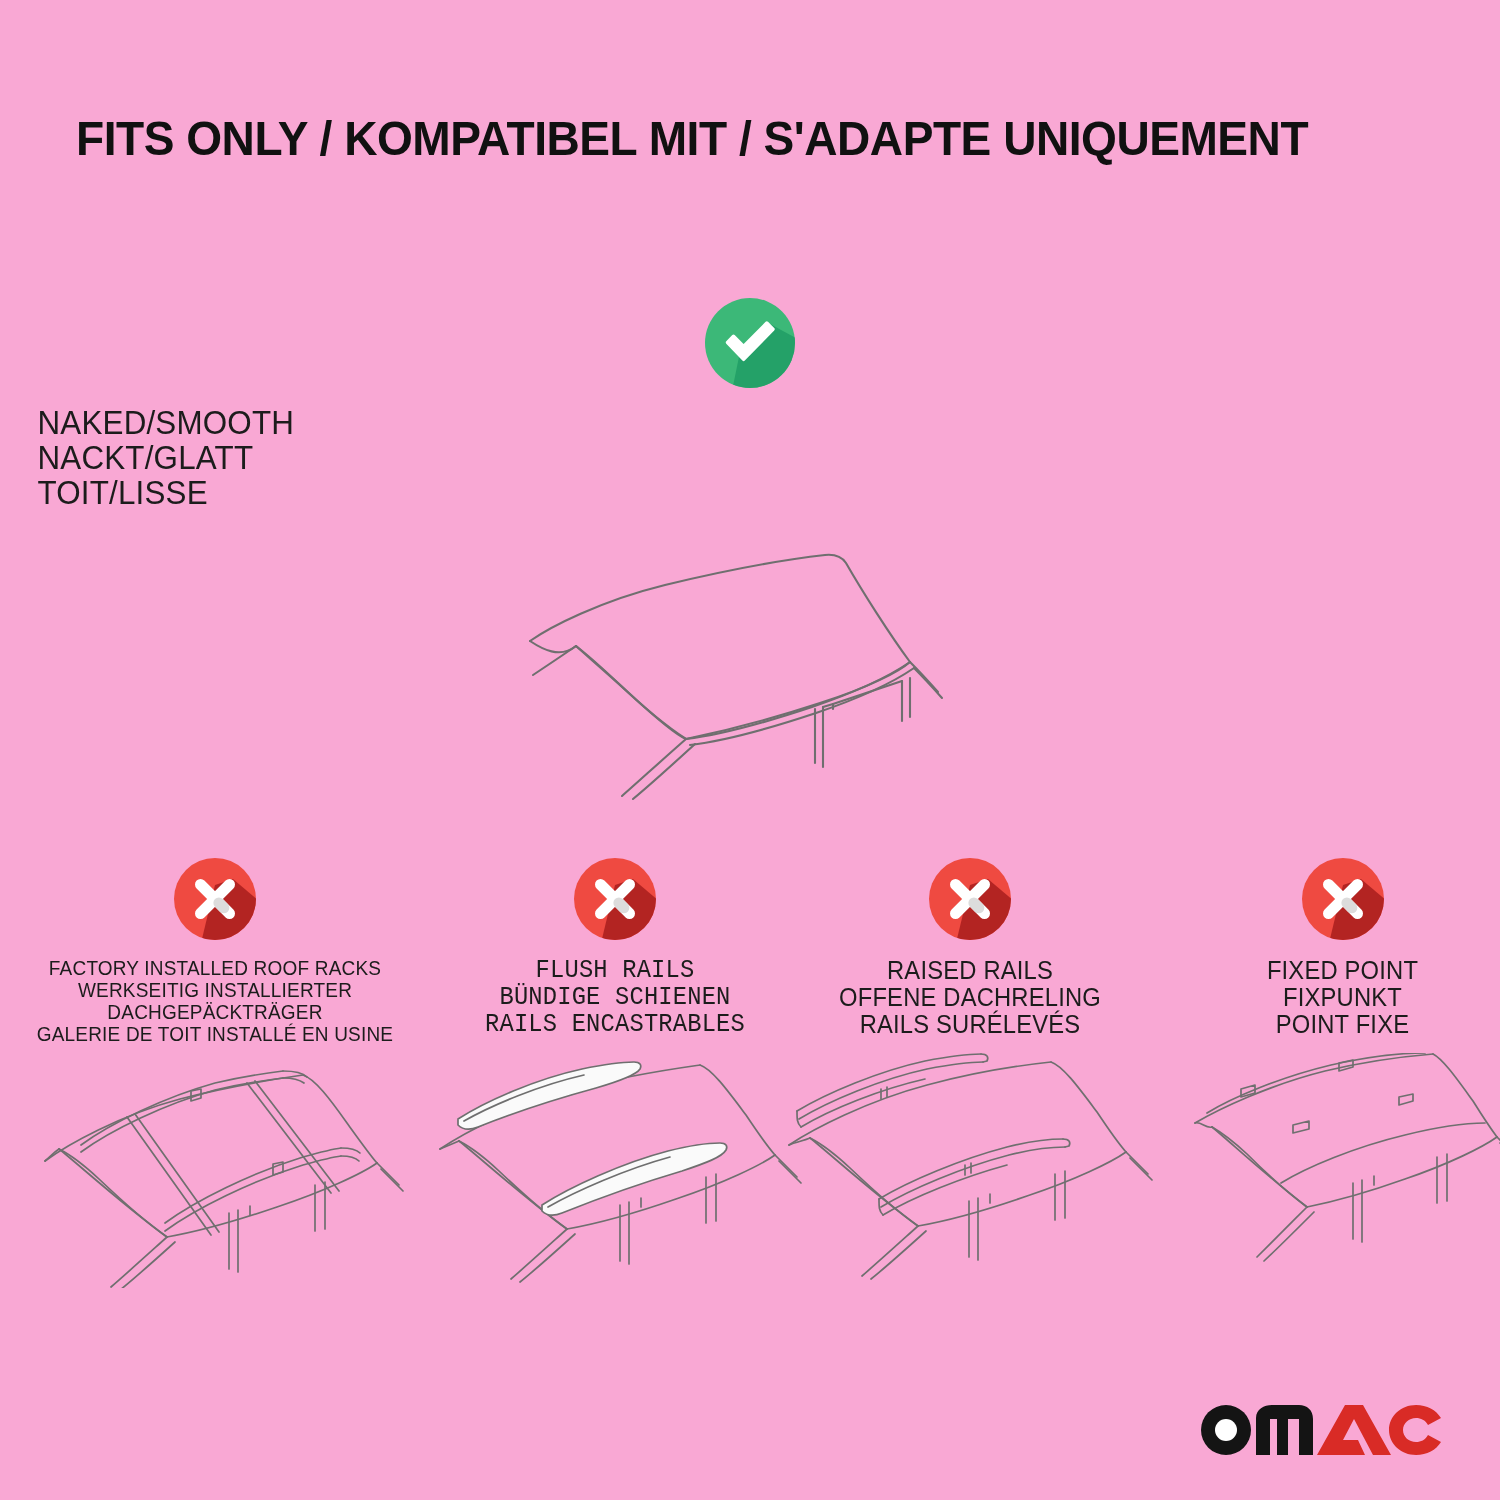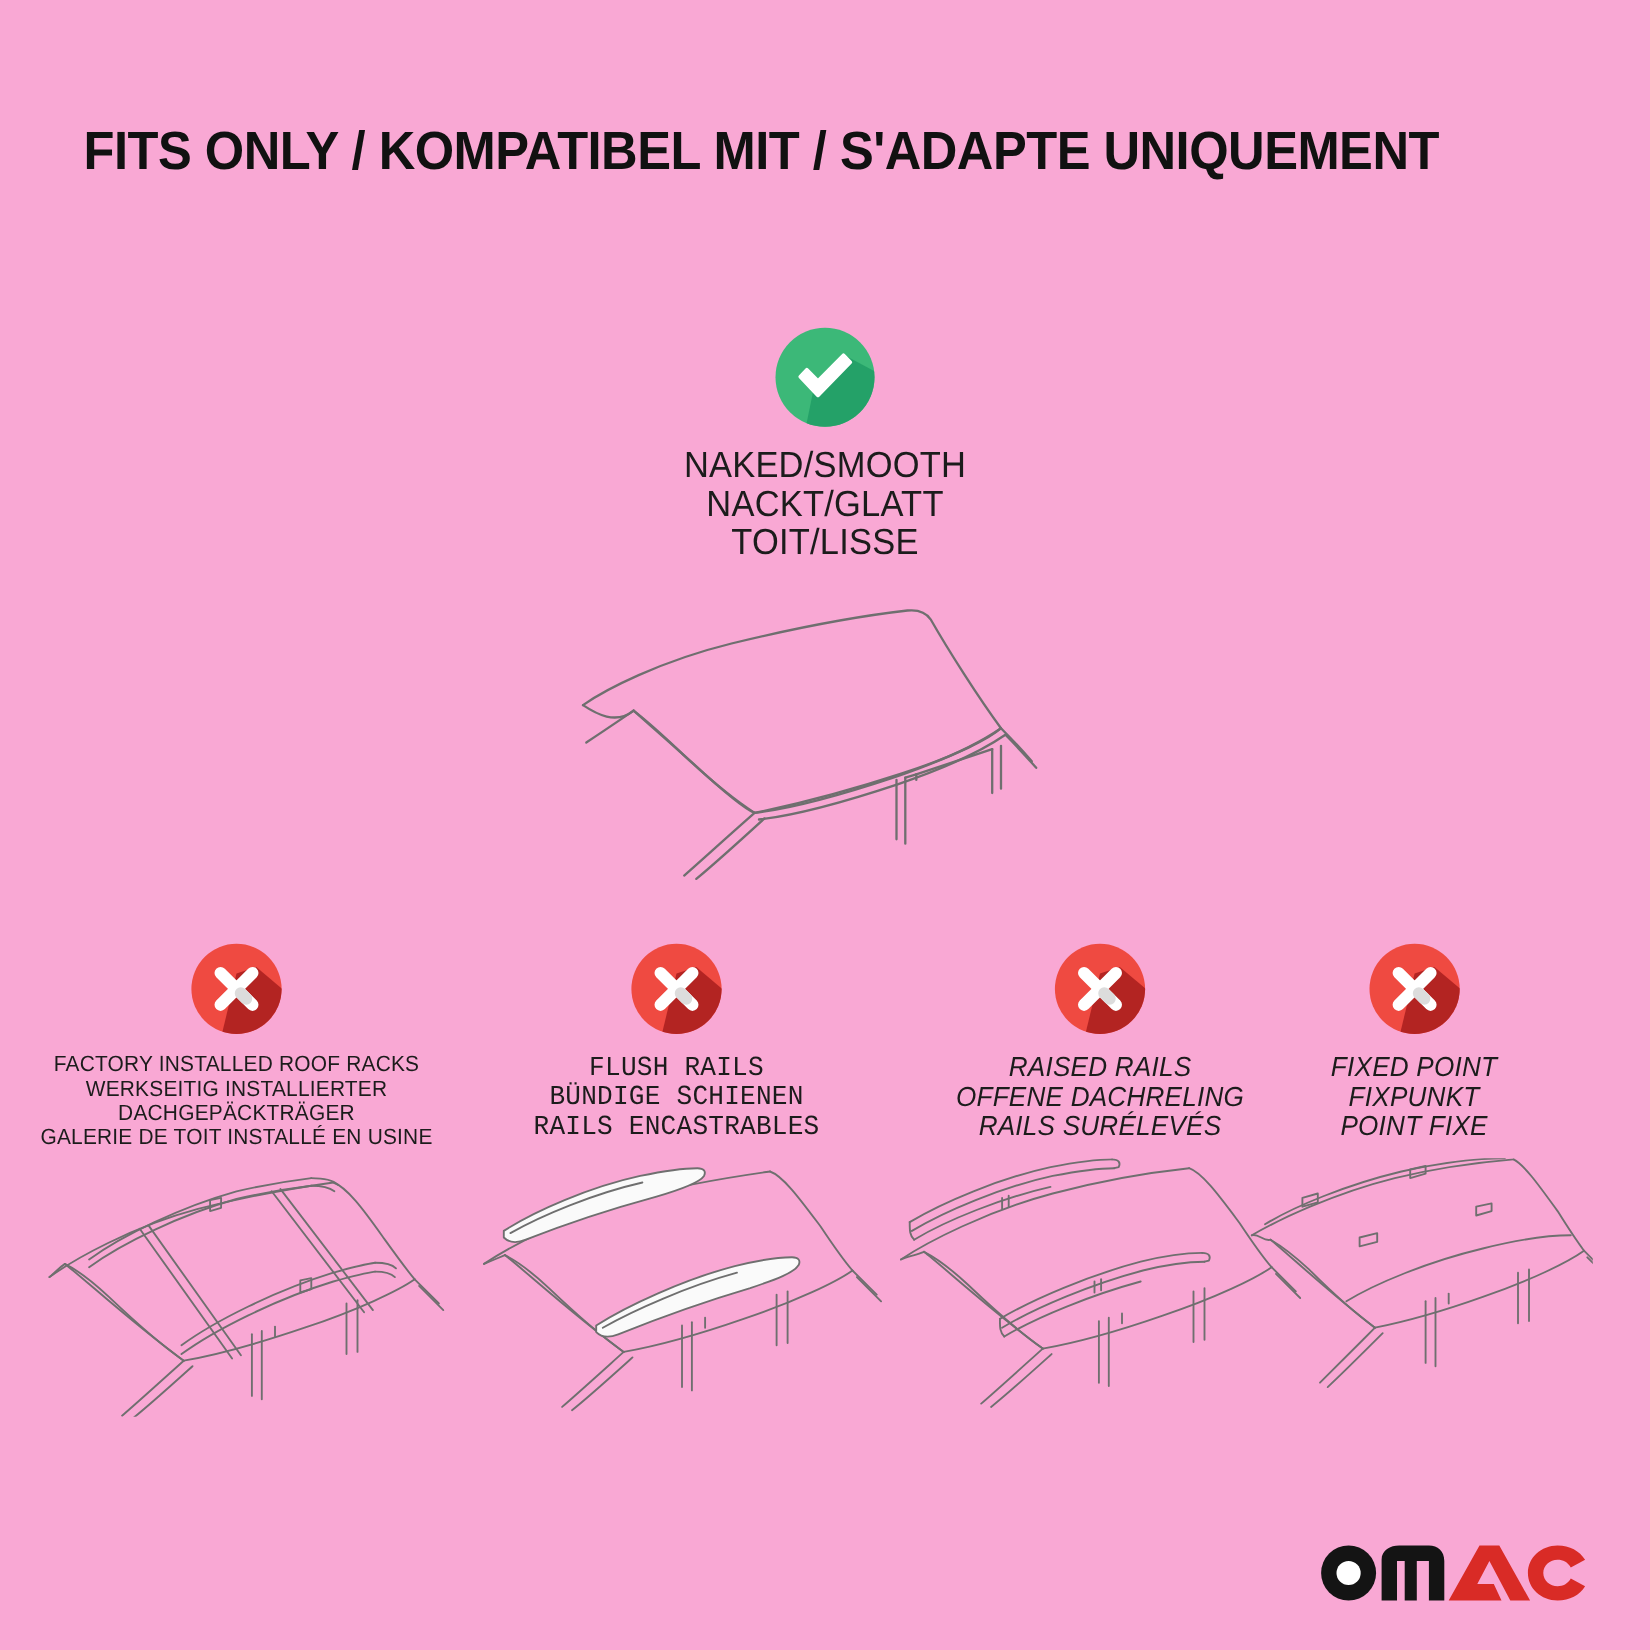--- a/index.html
+++ b/index.html
@@ -34,21 +34,20 @@
     transform-origin: left center;
     line-height: 60px;
   }
 
   
   .hero {
     position: absolute;
     left: 0;
     top: 295px;
     width: 1500px;
-    text-align: center;
   }
   .badge-green {
     position: relative;
     width: 96px;
     height: 96px;
     margin: 0 auto;
   }
   .hero-labels {
     margin-top: 14px;
     font-size: 33px;
@@ -76,22 +75,22 @@
     width: 1500px;
     height: 460px;
   }
   .col {
     position: absolute;
     top: 0;
     text-align: center;
   }
   .col-0 { left: 15px;   width: 400px; }
   .col-1 { left: 420px;  width: 390px; font-family: Liberation Mono, monospace; }
-  .col-2 { left: 805px;  width: 390px; font-style: italic; }
-  .col-3 { left: 1128px; width: 315px; font-style: italic; }
+  .col-2 { left: 775px;  width: 390px; }
+  .col-3 { left: 1185px; width: 315px; }
 
   .badge-red {
     position: relative;
     width: 88px;
     height: 88px;
     margin: 0 auto;
   }
   .col-labels {
     margin-top: 14px;
     color: #1c1c1c;

